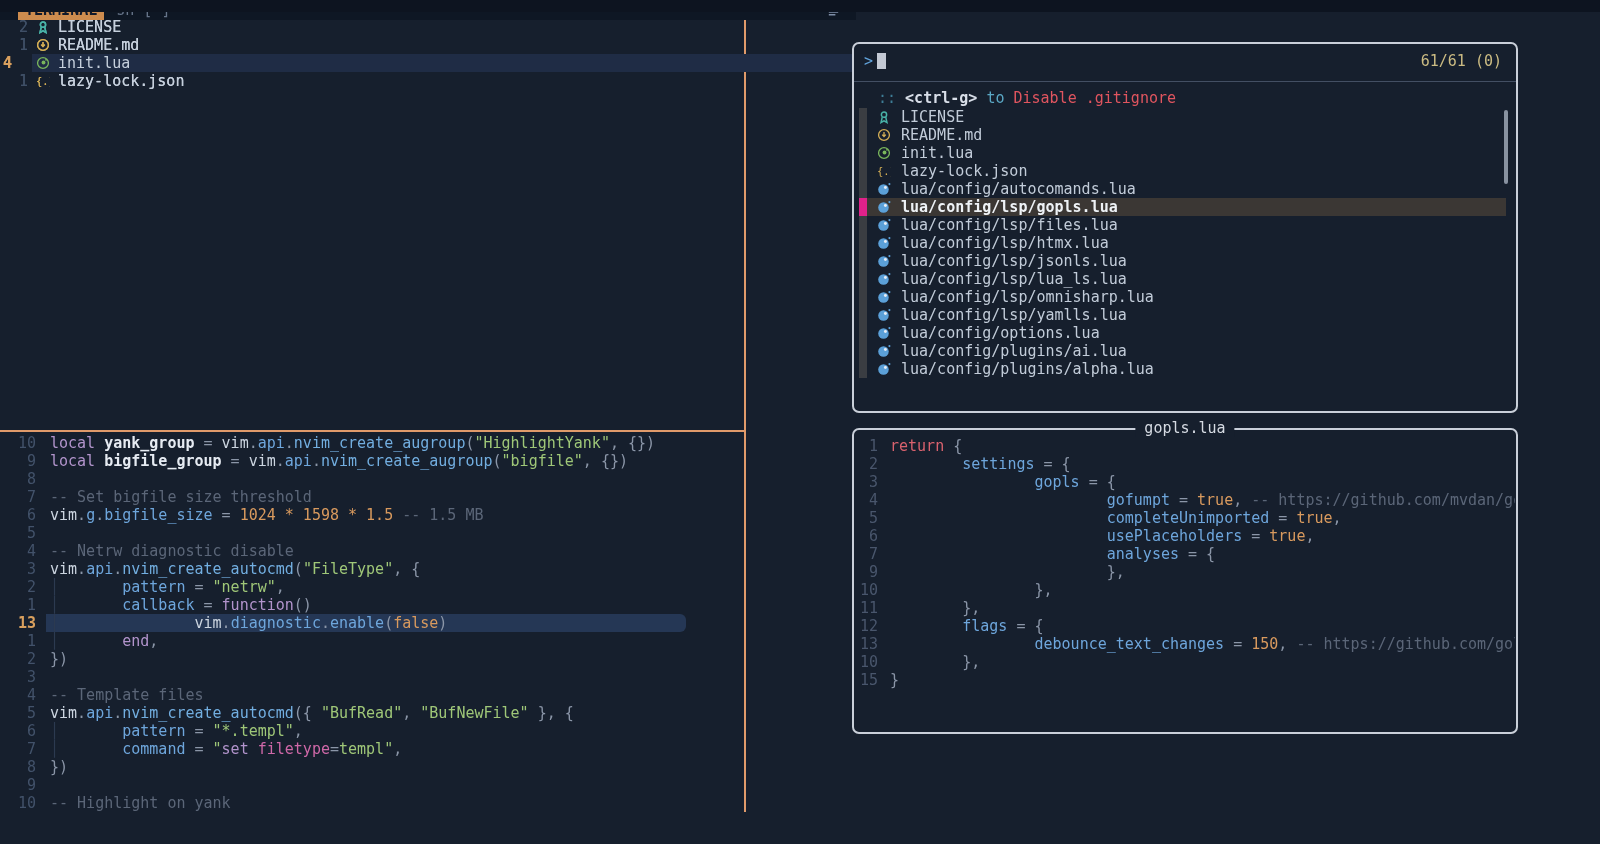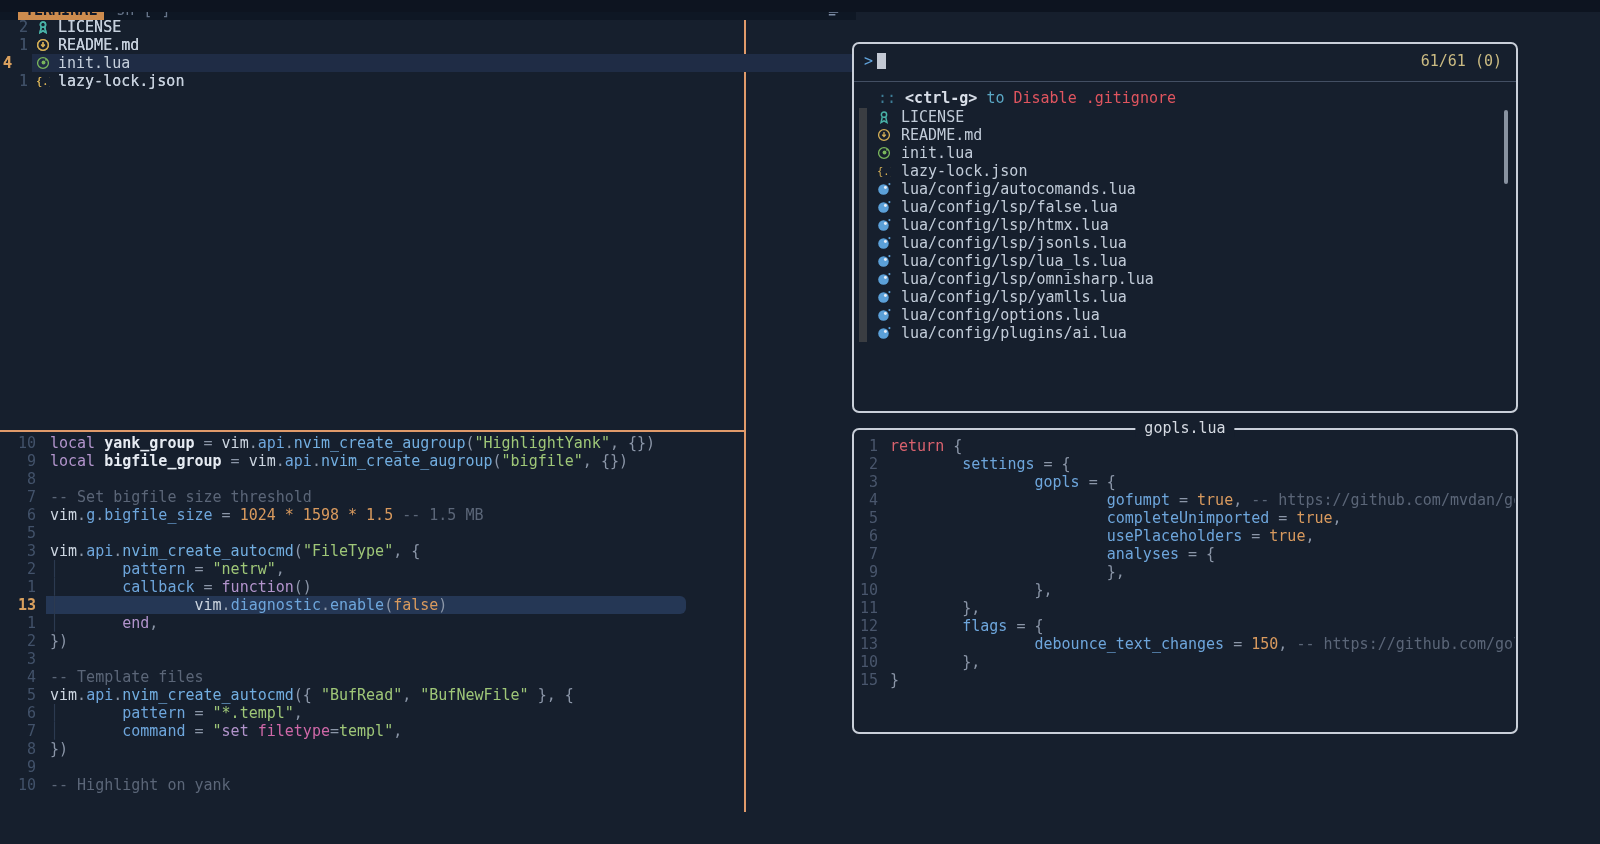--- a/index.html
+++ b/index.html
@@ -162,20 +162,21 @@
     </span>
 </div>
 
 <div id="code-pane" class="pane">
     <div class="crow"><span class="g">10</span><span class="ct"><span class="kw">local</span><span class="sp"> </span><span class="var">yank_group</span><span class="op"> = </span><span class="txt">vim</span><span class="op">.</span><span class="fld">api</span><span class="op">.</span><span class="fn">nvim_create_augroup</span><span class="op">(</span><span class="str">"HighlightYank"</span><span class="op">, {})</span></span></div>
     <div class="crow"><span class="g">9</span><span class="ct"><span class="kw">local</span><span class="sp"> </span><span class="var">bigfile_group</span><span class="op"> = </span><span class="txt">vim</span><span class="op">.</span><span class="fld">api</span><span class="op">.</span><span class="fn">nvim_create_augroup</span><span class="op">(</span><span class="str">"bigfile"</span><span class="op">, {})</span></span></div>
     <div class="crow"><span class="g">8</span><span class="ct"></span></div>
     <div class="crow"><span class="g">7</span><span class="ct"><span class="cmt">-- Set bigfile size threshold</span></span></div>
     <div class="crow"><span class="g">6</span><span class="ct"><span class="txt">vim</span><span class="op">.</span><span class="fld">g</span><span class="op">.</span><span class="fld">bigfile_size</span><span class="op"> = </span><span class="num">1024 * 1598 * 1.5</span><span class="sp"> </span><span class="cmt">-- 1.5 MB</span></span></div>
     <div class="crow"><span class="g">5</span><span class="ct"></span></div>
+    <div class="crow"><span class="g">4</span><span class="ct"><span class="cmt">-- Netrw diagnostic disable</span></span></div>
     <div class="crow"><span class="g">3</span><span class="ct"><span class="txt">vim</span><span class="op">.</span><span class="fld">api</span><span class="op">.</span><span class="fn">nvim_create_autocmd</span><span class="op">(</span><span class="str">"FileType"</span><span class="op">, {</span></span></div>
     <div class="crow"><span class="g">2</span><span class="ct"><span class="guide">│</span><span class="sp">       </span><span class="fld">pattern</span><span class="op"> = </span><span class="str">"netrw"</span><span class="op">,</span></span></div>
     <div class="crow"><span class="g">1</span><span class="ct"><span class="guide">│</span><span class="sp">       </span><span class="fld">callback</span><span class="op"> = </span><span class="kw">function</span><span class="op">()</span></span></div>
     <div class="crow curline"><span class="g curg">13</span><span class="ct"><span class="guide">│</span><span class="sp">               </span><span class="txt">vim</span><span class="op">.</span><span class="fld">diagnostic</span><span class="op">.</span><span class="fld">enable</span><span class="op">(</span><span class="bool">false</span><span class="op">)</span></span></div>
     <div class="crow"><span class="g">1</span><span class="ct"><span class="guide">│</span><span class="sp">       </span><span class="kw">end</span><span class="op">,</span></span></div>
     <div class="crow"><span class="g">2</span><span class="ct"><span class="op">})</span></span></div>
     <div class="crow"><span class="g">3</span><span class="ct"></span></div>
     <div class="crow"><span class="g">4</span><span class="ct"><span class="cmt">-- Template files</span></span></div>
     <div class="crow"><span class="g">5</span><span class="ct"><span class="txt">vim</span><span class="op">.</span><span class="fld">api</span><span class="op">.</span><span class="fn">nvim_create_autocmd</span><span class="op">({ </span><span class="str">"BufRead"</span><span class="op">, </span><span class="str">"BufNewFile"</span><span class="op"> }, {</span></span></div>
     <div class="crow"><span class="g">6</span><span class="ct"><span class="guide">│</span><span class="sp">       </span><span class="fld">pattern</span><span class="op"> = </span><span class="str">"*.templ"</span><span class="op">,</span></span></div>
@@ -235,25 +236,30 @@
             <circle cx="11.4" cy="4.4" r="1" fill="#7ab75c"></circle>
           </svg></span><span class="flabel">init.lua</span></div>
       <div class="fzf-item"><span class="gut"></span><span class="ficon"><svg viewBox="0 0 16 16">
             <text x="0" y="12.5" font-size="12" fill="#d3ae56" font-family="monospace">{.}</text>
           </svg></span><span class="flabel">lazy-lock.json</span></div>
       <div class="fzf-item"><span class="gut"></span><span class="ficon"><svg viewBox="0 0 16 16">
             <circle cx="7.4" cy="8.6" r="6" fill="#5ba0d8"></circle>
             <circle cx="9.6" cy="6.2" r="1.7" fill="#e8eef6"></circle>
             <circle cx="14.2" cy="2.4" r="1.2" fill="#5ba0d8"></circle>
           </svg></span><span class="flabel">lua/config/autocomands.lua</span></div>
-      <div class="fzf-item"><span class="gut"></span><span class="ficon"><svg viewBox="0 0 16 16">
-            <circle cx="7.4" cy="8.6" r="6" fill="#5ba0d8"></circle>
-            <circle cx="9.6" cy="6.2" r="1.7" fill="#e8eef6"></circle>
-            <circle cx="14.2" cy="2.4" r="1.2" fill="#5ba0d8"></circle>
-          </svg></span><span class="flabel">lua/config/lsp/false.lua</span></div>
+      <div class="fzf-item sel"><span class="gut"></span><span class="ficon"><svg viewBox="0 0 16 16">
+            <circle cx="7.4" cy="8.6" r="6" fill="#5ba0d8"></circle>
+            <circle cx="9.6" cy="6.2" r="1.7" fill="#e8eef6"></circle>
+            <circle cx="14.2" cy="2.4" r="1.2" fill="#5ba0d8"></circle>
+          </svg></span><span class="flabel">lua/config/lsp/gopls.lua</span></div>
+      <div class="fzf-item"><span class="gut"></span><span class="ficon"><svg viewBox="0 0 16 16">
+            <circle cx="7.4" cy="8.6" r="6" fill="#5ba0d8"></circle>
+            <circle cx="9.6" cy="6.2" r="1.7" fill="#e8eef6"></circle>
+            <circle cx="14.2" cy="2.4" r="1.2" fill="#5ba0d8"></circle>
+          </svg></span><span class="flabel">lua/config/lsp/files.lua</span></div>
       <div class="fzf-item"><span class="gut"></span><span class="ficon"><svg viewBox="0 0 16 16">
             <circle cx="7.4" cy="8.6" r="6" fill="#5ba0d8"></circle>
             <circle cx="9.6" cy="6.2" r="1.7" fill="#e8eef6"></circle>
             <circle cx="14.2" cy="2.4" r="1.2" fill="#5ba0d8"></circle>
           </svg></span><span class="flabel">lua/config/lsp/htmx.lua</span></div>
       <div class="fzf-item"><span class="gut"></span><span class="ficon"><svg viewBox="0 0 16 16">
             <circle cx="7.4" cy="8.6" r="6" fill="#5ba0d8"></circle>
             <circle cx="9.6" cy="6.2" r="1.7" fill="#e8eef6"></circle>
             <circle cx="14.2" cy="2.4" r="1.2" fill="#5ba0d8"></circle>
           </svg></span><span class="flabel">lua/config/lsp/jsonls.lua</span></div>
@@ -275,20 +281,25 @@
       <div class="fzf-item"><span class="gut"></span><span class="ficon"><svg viewBox="0 0 16 16">
             <circle cx="7.4" cy="8.6" r="6" fill="#5ba0d8"></circle>
             <circle cx="9.6" cy="6.2" r="1.7" fill="#e8eef6"></circle>
             <circle cx="14.2" cy="2.4" r="1.2" fill="#5ba0d8"></circle>
           </svg></span><span class="flabel">lua/config/options.lua</span></div>
       <div class="fzf-item"><span class="gut"></span><span class="ficon"><svg viewBox="0 0 16 16">
             <circle cx="7.4" cy="8.6" r="6" fill="#5ba0d8"></circle>
             <circle cx="9.6" cy="6.2" r="1.7" fill="#e8eef6"></circle>
             <circle cx="14.2" cy="2.4" r="1.2" fill="#5ba0d8"></circle>
           </svg></span><span class="flabel">lua/config/plugins/ai.lua</span></div>
+      <div class="fzf-item"><span class="gut"></span><span class="ficon"><svg viewBox="0 0 16 16">
+            <circle cx="7.4" cy="8.6" r="6" fill="#5ba0d8"></circle>
+            <circle cx="9.6" cy="6.2" r="1.7" fill="#e8eef6"></circle>
+            <circle cx="14.2" cy="2.4" r="1.2" fill="#5ba0d8"></circle>
+          </svg></span><span class="flabel">lua/config/plugins/alpha.lua</span></div>
     </div>
   <div id="fzf-scrollbar"></div>
 </div>
 
 <div id="preview-popup" class="popup">
   <span id="preview-title">gopls.lua</span>
   <div id="preview-body">
       <div class="prow"><span class="g">1</span><span class="ct"><span class="red">return</span><span class="op"> {</span></span></div>
       <div class="prow"><span class="g">2</span><span class="ct"><span class="sp">        </span><span class="fld">settings</span><span class="op"> = {</span></span></div>
       <div class="prow"><span class="g">3</span><span class="ct"><span class="sp">                </span><span class="fld">gopls</span><span class="op"> = {</span></span></div>

